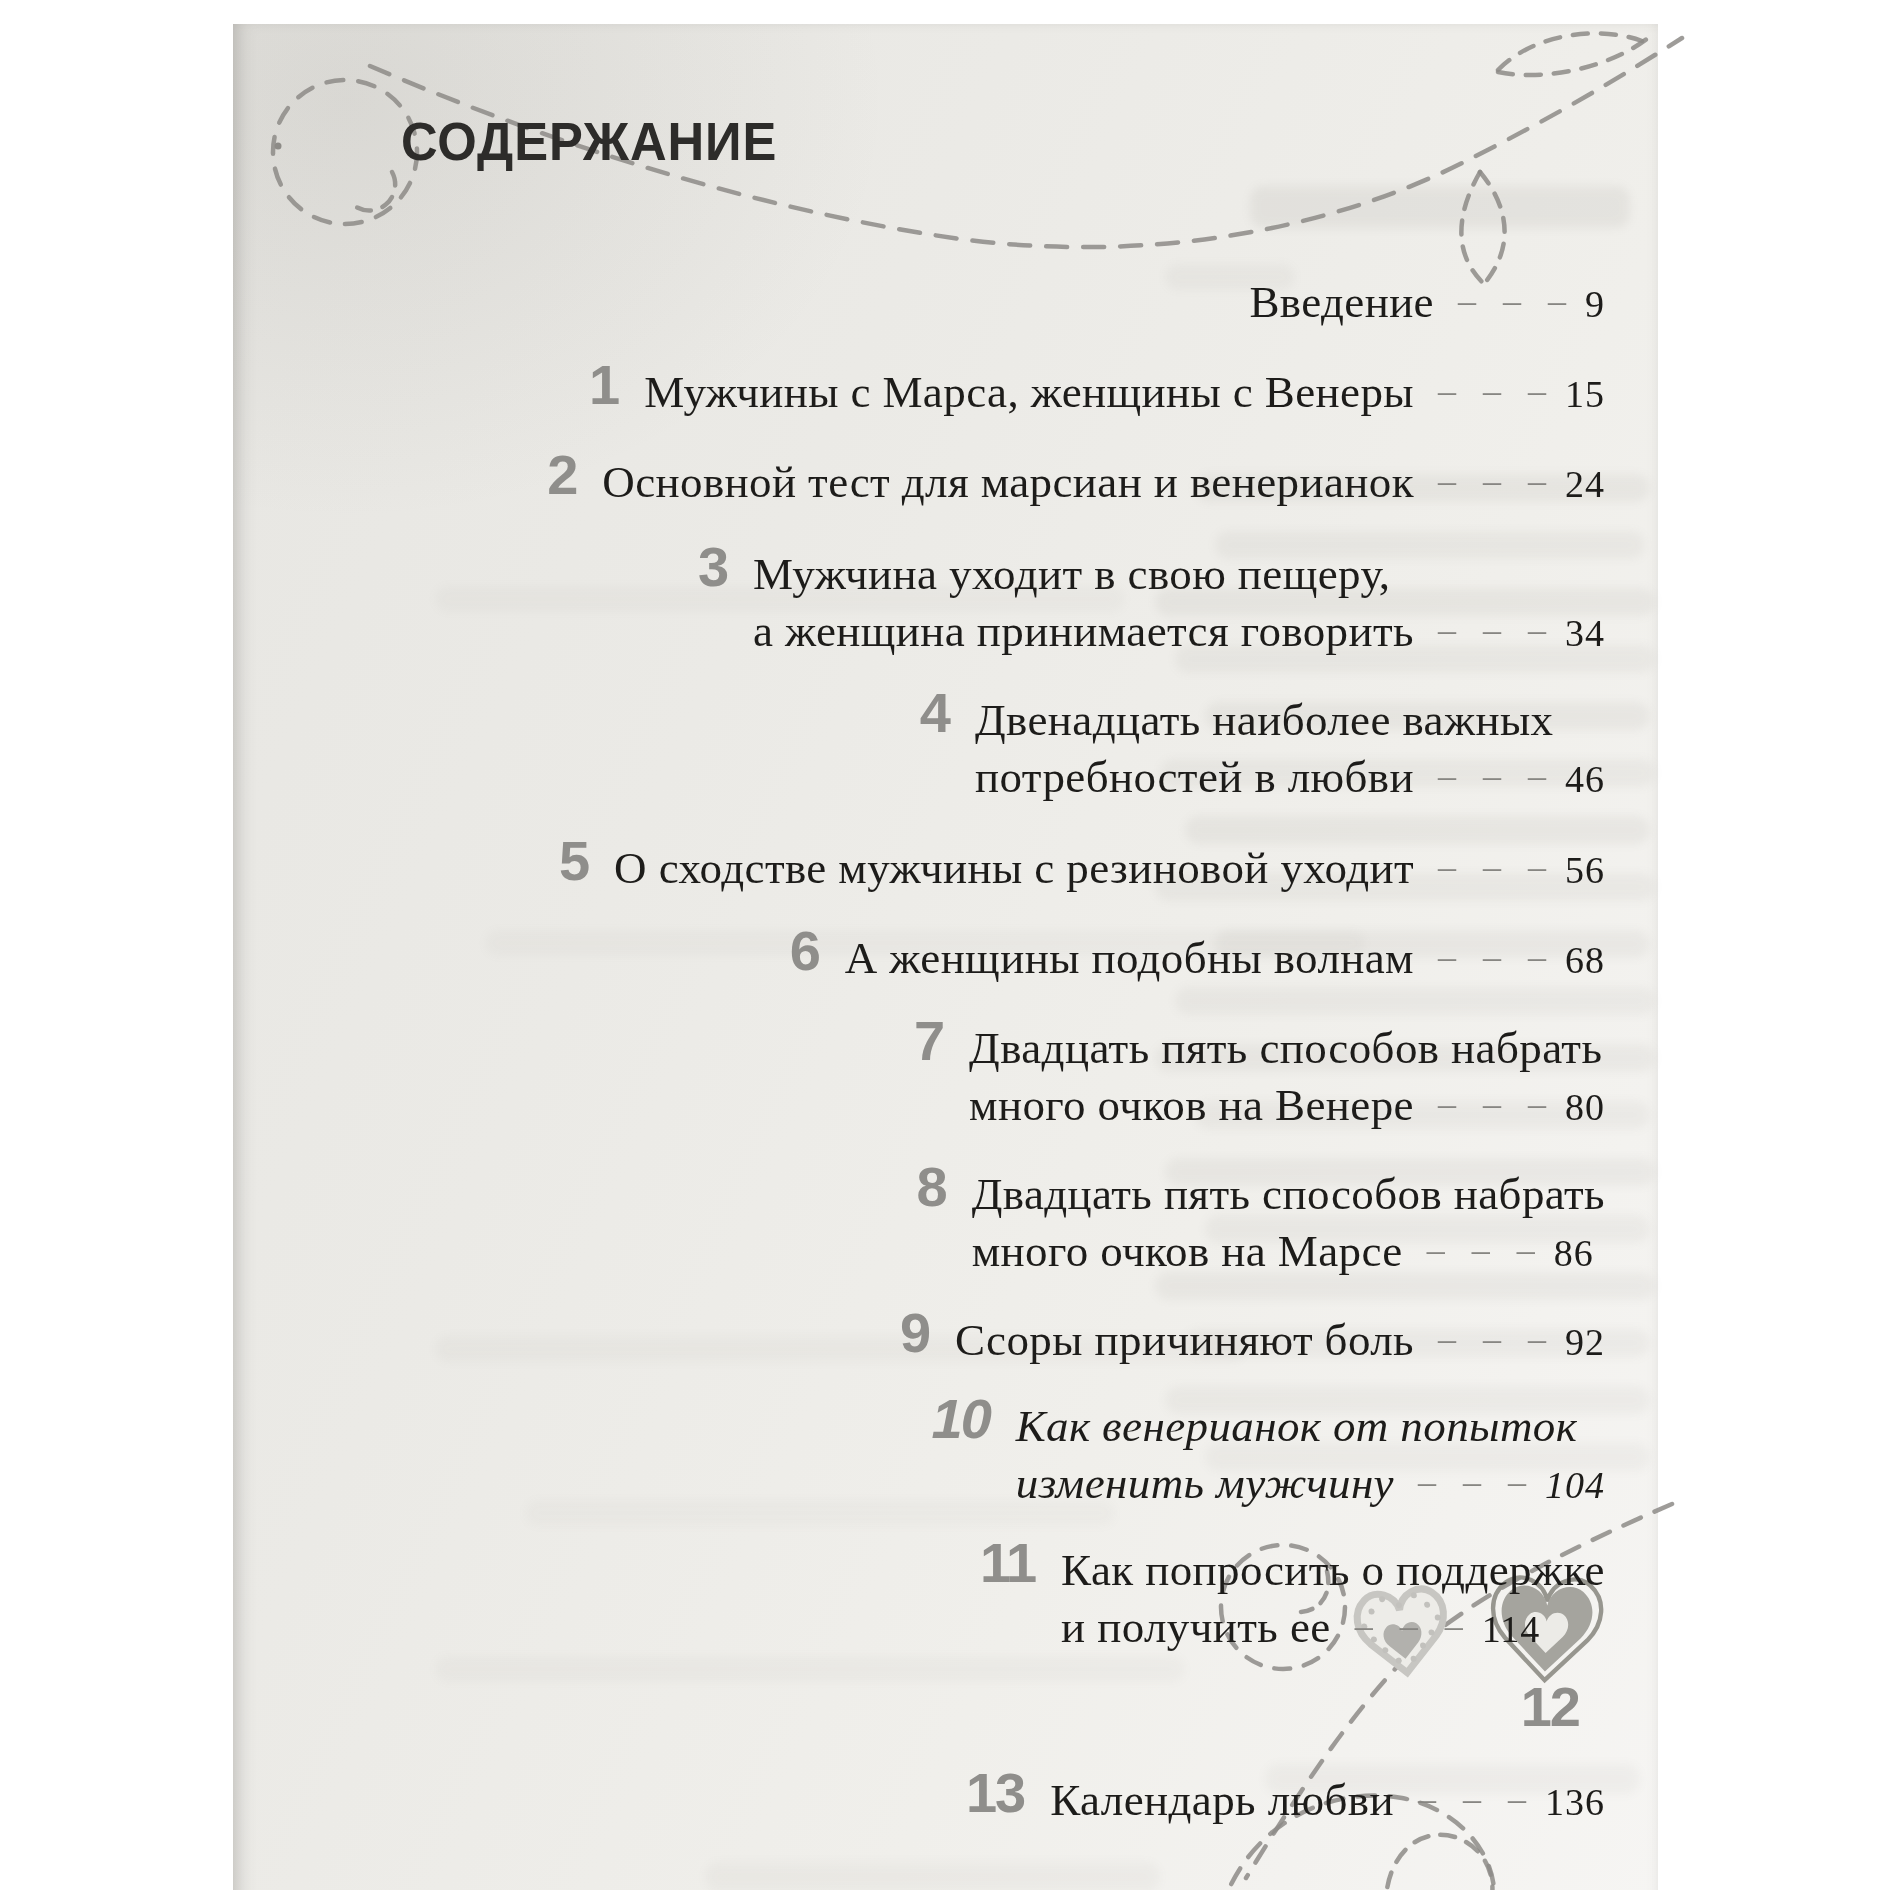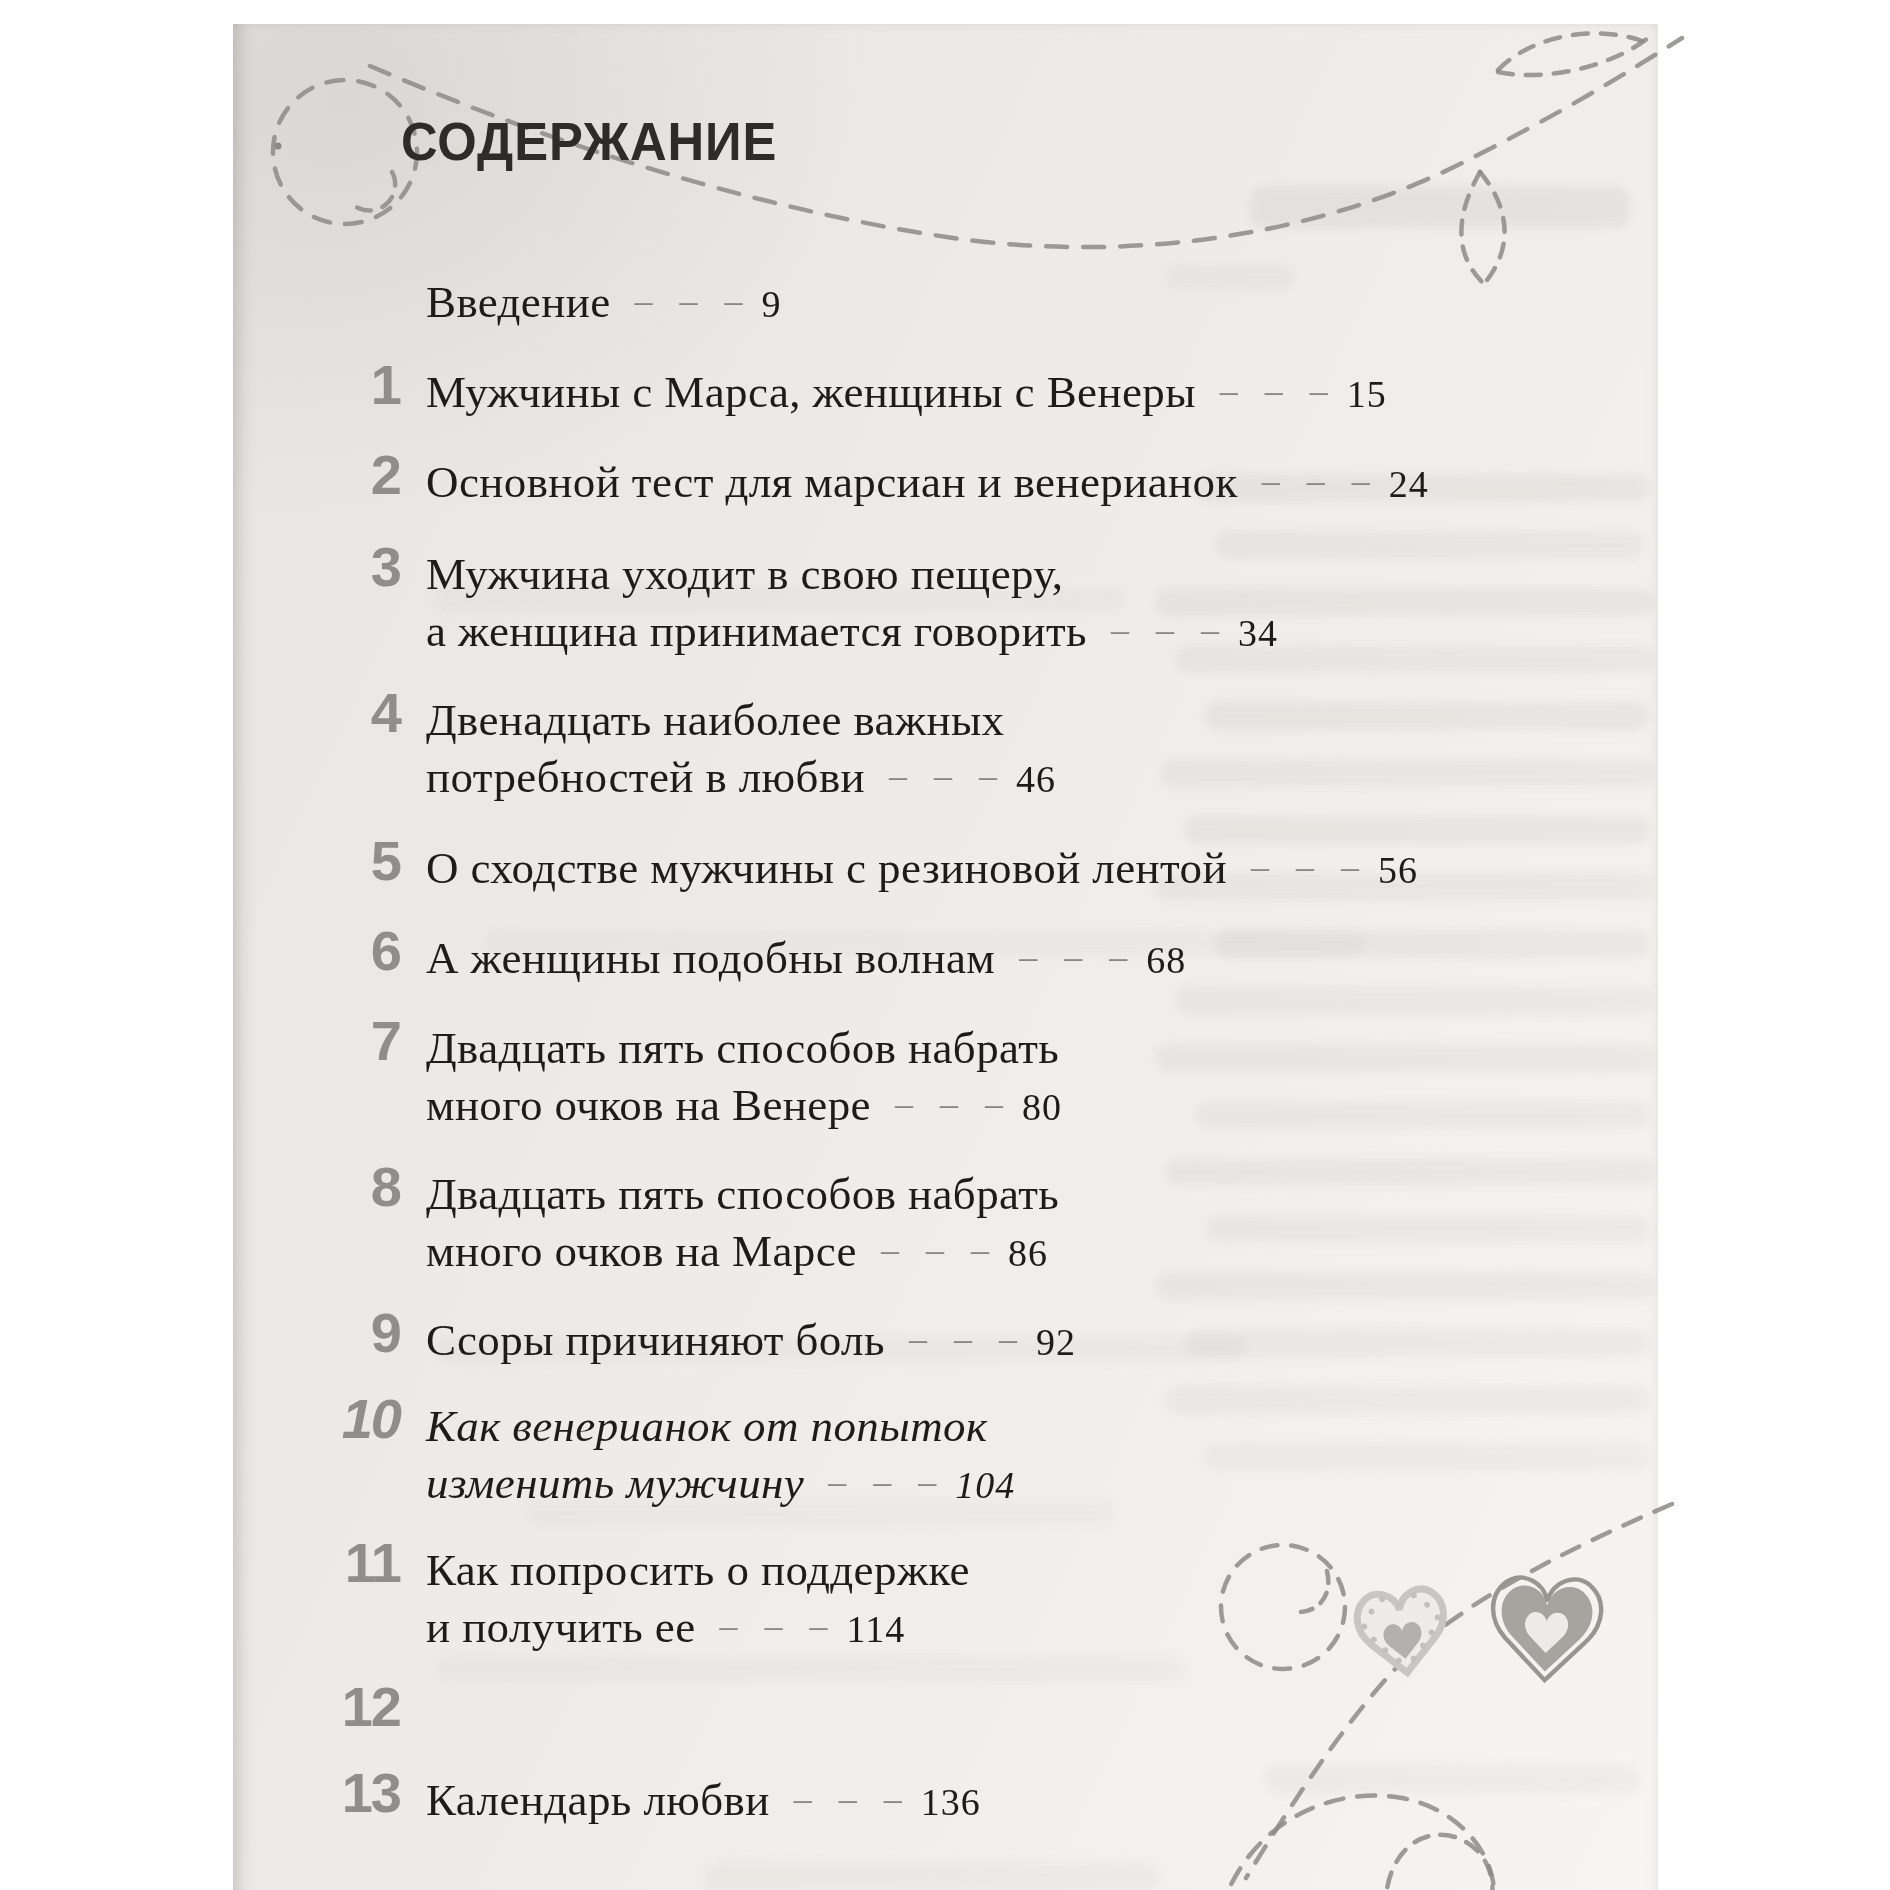--- a/index.html
+++ b/index.html
@@ -15,21 +15,21 @@
   .ghost{position:absolute;border-radius:14px;background:#85817a;filter:blur(5px);}
   
   #doodles{position:absolute;left:0;top:0;width:1890px;height:1890px;}
   .doodle{stroke:#8d8b87;fill:none;stroke-width:4.5;stroke-linecap:round;opacity:0.85;}
   
   #toc{position:absolute;left:233px;top:0;width:1425px;height:1890px;}
   #toc-header{position:absolute;left:168px;top:86px;
               font-family:"Liberation Sans", sans-serif;font-weight:700;
               font-size:54px;letter-spacing:1px;color:#2d2c2a;
               transform:scaleX(0.94);transform-origin:left top;white-space:nowrap;}
-  .entry{position:absolute;left:72px;width:1300px;display:flex;align-items:flex-start;}
+  .entry{position:absolute;left:72px;width:1300px;display:flex;align-items:flex-start;justify-content:flex-end;}
   .entry .num{width:95px;flex:0 0 95px;text-align:right;margin-right:26px;margin-top:-7px;
               font-family:"Liberation Sans", sans-serif;font-weight:700;font-size:56px;
               line-height:1;color:#8f8e8b;letter-spacing:-2px;}
   .entry .txt{font-size:45px;line-height:57px;color:#1d1c1a;letter-spacing:0.4px;white-space:nowrap;}
   .leader{font-size:36px;color:#878682;letter-spacing:9px;margin:0 10px 0 24px;
           position:relative;top:-4px;}
   .pgnum{font-size:38px;color:#1d1c1a;letter-spacing:1px;}
 </style>
 </head>
 <body>
@@ -154,21 +154,21 @@
         <div class="entry" style="top: 668px;">
           <div class="num">4</div>
           <div class="txt">
             <div><span>Двенадцать наиболее важных</span></div>
             <div><span>потребностей в любви</span><span class="leader">– – –</span><span class="pgnum">46</span></div>
           </div>
         </div>
         <div class="entry" style="top: 816px;">
           <div class="num">5</div>
           <div class="txt">
-            <div><span>О сходстве мужчины с резиновой лентой</span><span class="leader">– – –</span><span class="pgnum">56</span></div>
+            <div><span>О сходстве мужчины с резиновой уходит</span><span class="leader">– – –</span><span class="pgnum">56</span></div>
           </div>
         </div>
         <div class="entry" style="top: 906px;">
           <div class="num">6</div>
           <div class="txt">
             <div><span>А женщины подобны волнам</span><span class="leader">– – –</span><span class="pgnum">68</span></div>
           </div>
         </div>
         <div class="entry" style="top: 996px;">
           <div class="num">7</div>

